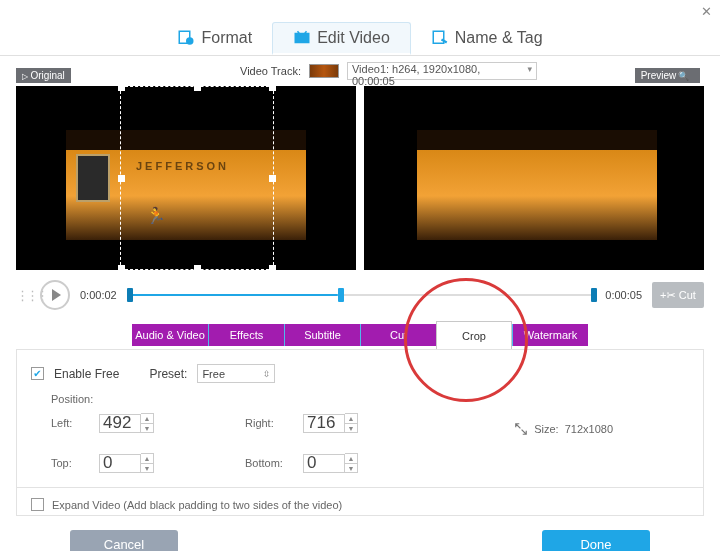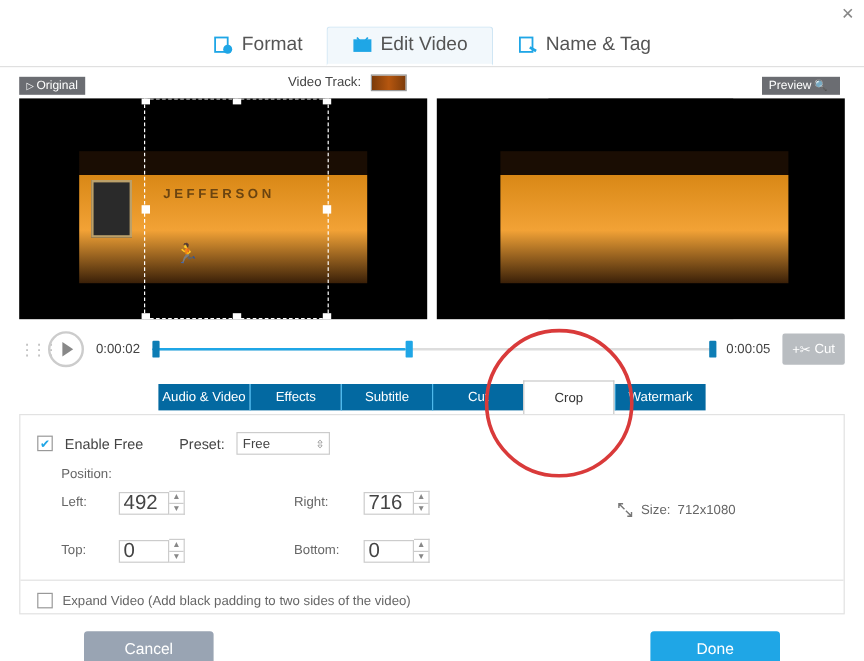--- a/index.html
+++ b/index.html
@@ -42,21 +42,21 @@
 .track { flex: 1; height: 8px; position: relative; }
 .track-bg { position: absolute; inset: 3px 0; background: #ddd; border-radius: 2px; }
 .track-fill { position: absolute; top: 3px; bottom: 3px; left: 0; width: 45%; background: #1fa6e6; border-radius: 2px; }
 .track-knob { position: absolute; left: 45%; top: -3px; width: 6px; height: 14px; background: #1fa6e6; border-radius: 1px; }
 .track-knob.b { left: 99%; background: #0d7db5; }
 .track-knob.a { left: 0%; background: #0d7db5; }
 .ttot { font-size: 11px; color: #444; }
 .cut-btn { width: 52px; height: 26px; background: #b9bdc1; color: #fff; display: flex; align-items: center; justify-content: center; gap: 3px; font-size: 11px; cursor: pointer; border-radius: 2px; }
 .cut-btn::before { content: "+✂"; font-size: 11px; }
 .sub-tabs { display: flex; justify-content: center; margin-top: 6px; position: relative; }
-.sub-tab { width: 76px; height: 22px; background: #0369a1; color: #fff; font-size: 11px; display: flex; align-items: center; justify-content: center; cursor: pointer; }
+.sub-tab { width: 76px; height: 22px; background: #a21caf; color: #fff; font-size: 11px; display: flex; align-items: center; justify-content: center; cursor: pointer; }
 .sub-tab + .sub-tab { border-left: 1px solid #4fb9ec; }
 .sub-tab.active { background: #fff; color: #333; border: 1px solid #c8c8c8; border-bottom: none; position: relative; z-index: 2; height: 28px; margin-top: -3px; }
 .circle { position: absolute; width: 124px; height: 124px; border: 3px solid #d93a3a; border-radius: 50%; left: 404px; top: -46px; z-index: 5; pointer-events: none; }
 .panel { border: 1px solid #e2e2e2; margin: 0 16px; padding: 14px 14px 4px; position: relative; }
 .row1 { display: flex; align-items: center; gap: 10px; margin-bottom: 10px; }
 .chk { width: 13px; height: 13px; border: 1px solid #999; display: inline-flex; align-items: center; justify-content: center; font-size: 10px; color: #1fa6e6; background: #fff; }
 .dd-preset { width: 78px; height: 19px; border: 1px solid #ccc; font-size: 11px; padding: 0 4px; display: flex; align-items: center; justify-content: space-between; text-align: center; }
 .dd-preset::after { content: "⇳"; color: #888; font-size: 9px; }
 .pos-block { margin-left: 20px; font-size: 11px; color: #666; }
 .pos-grid { display: grid; grid-template-columns: 40px 60px 70px 50px 60px; gap: 20px 8px; align-items: center; margin-top: 8px; }
@@ -101,20 +101,21 @@
         <rect x="3" y="3" width="14" height="16" fill="none" stroke="#1fa6e6" stroke-width="2"></rect>
         <path d="M14 14l7 4" stroke="#1fa6e6" stroke-width="3"></path>
       </svg>
     <span>Name &amp; Tag</span>
   </div>
 </div>
 
 <div class="track-row orig-pre-row">
   <span class="track-label">Video Track:</span>
   <div class="thumb"></div>
+  <div class="track-dd"><span>Video1: h264, 1920x1080, 00:00:05</span></div>
 </div>
 
 <div style="position:relative">
   <div class="orig-lbl"><span>Original</span></div>
   <div class="prev-lbl"><span>Preview</span></div>
   <div class="previews">
     <div class="pane">
       <div class="scene"></div>
         <div class="runner"></div>
       <div class="crop-sel">

